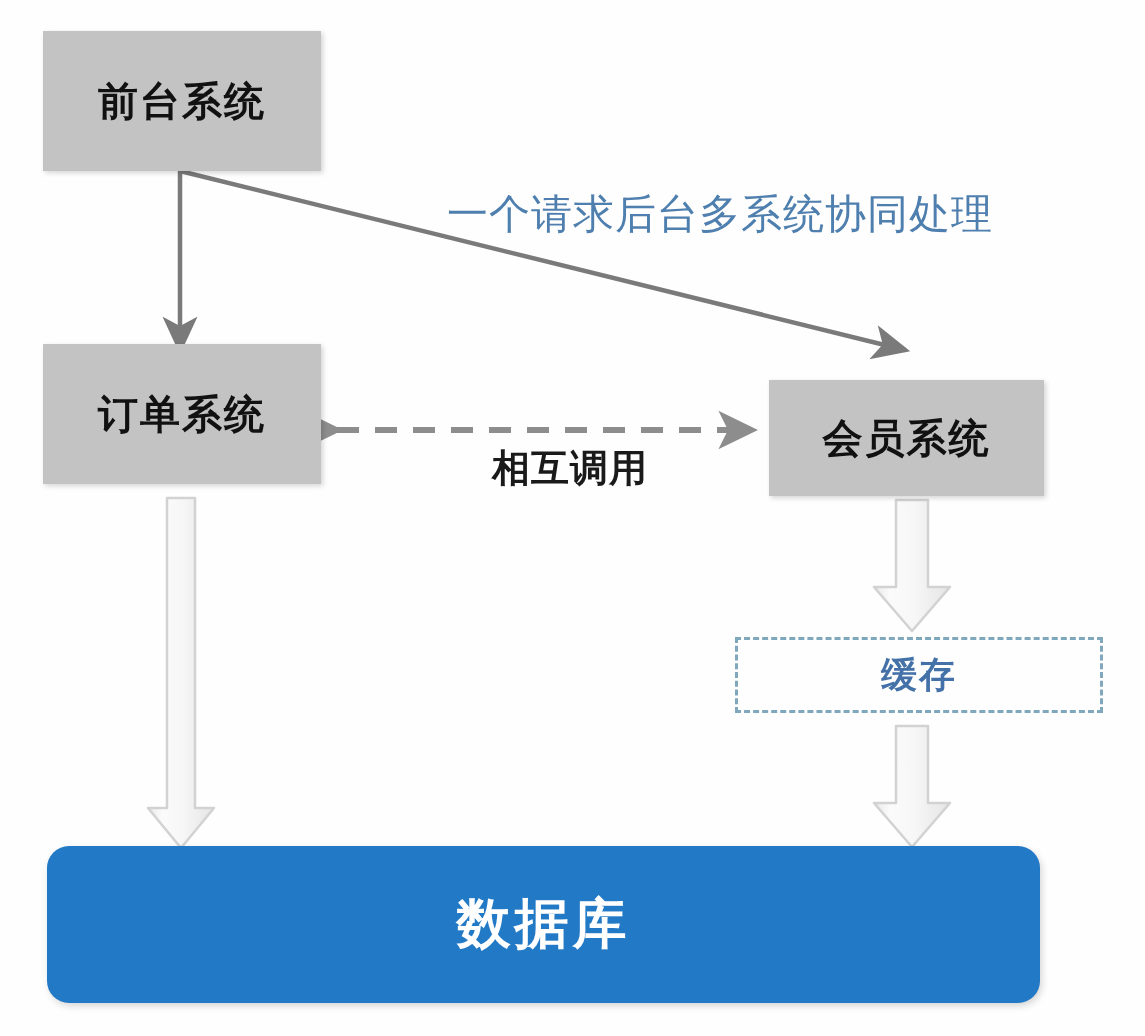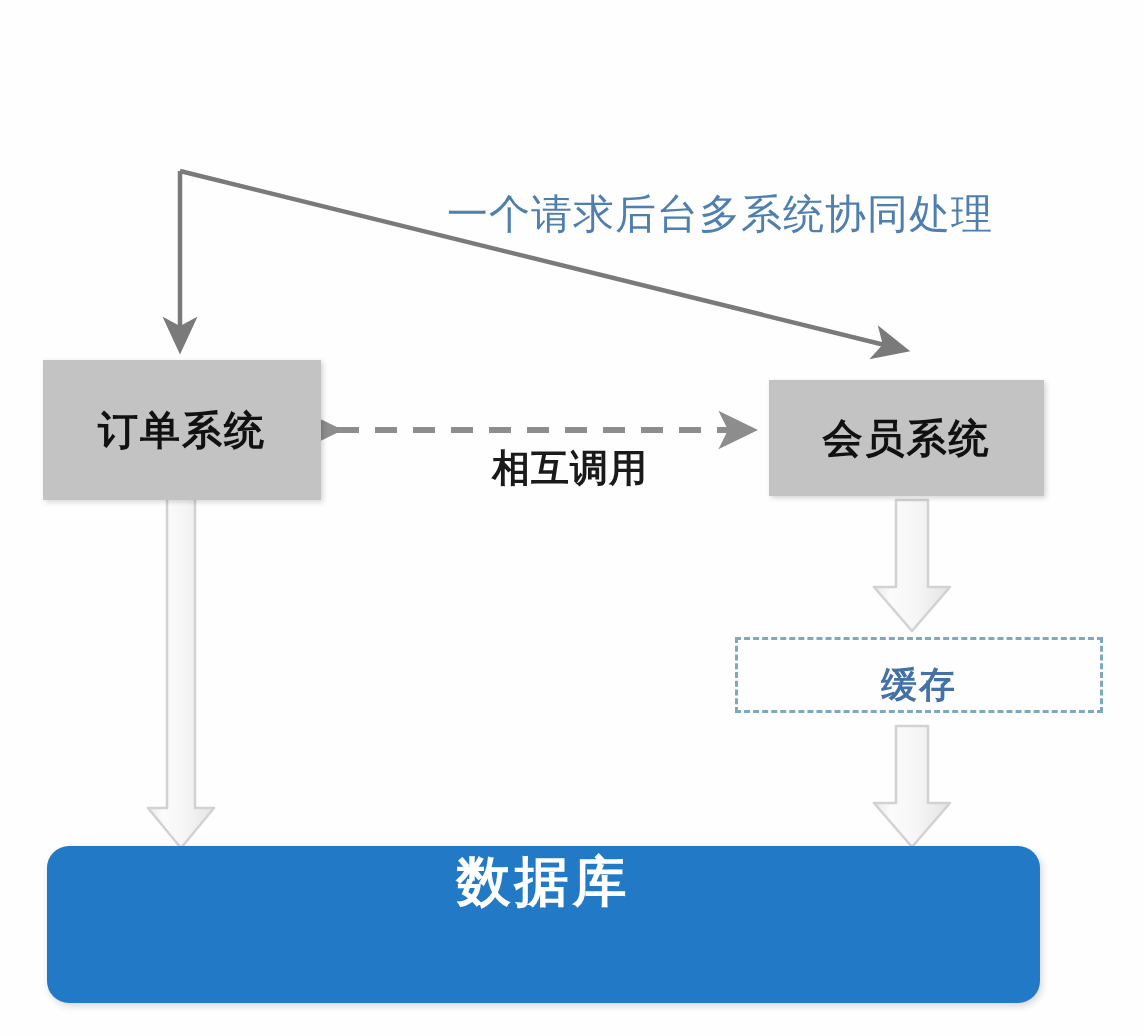--- a/index.html
+++ b/index.html
@@ -40,34 +40,34 @@
   .sys-box .sys-label {
     font-size: 40px;
     font-weight: bold;
     color: #111111;
     letter-spacing: 2px;
     line-height: 1;
     white-space: nowrap;
   }
 
   #box-frontend { left: 43px;  top: 31px;  width: 278px; height: 140px; }
-  #box-order    { left: 43px;  top: 360px; width: 278px; height: 140px; }
+  #box-order    { left: 43px;  top: 344px; width: 278px; height: 140px; }
   #box-member   { left: 769px; top: 380px; width: 275px; height: 116px; }
 
   
   #box-cache {
     position: absolute;
     left: 735px;
     top: 637px;
     width: 368px;
     height: 76px;
     border: 3px dashed #7fa8bd;
     box-sizing: border-box;
     display: flex;
-    align-items: flex-end;
+    align-items: center;
     justify-content: center;
     z-index: 4;
   }
   #box-cache .cache-label {
     font-size: 36px;
     font-weight: bold;
     color: #4472a8;
     letter-spacing: 2px;
     white-space: nowrap;
   }
@@ -76,21 +76,21 @@
   #box-database {
     position: absolute;
     left: 47px;
     top: 846px;
     width: 993px;
     height: 157px;
     background: #2279c5;
     border-radius: 22px;
     box-shadow: 2px 3px 7px rgba(0,0,0,0.16);
     display: flex;
-    align-items: flex-start;
+    align-items: center;
     justify-content: center;
     z-index: 4;
   }
   #box-database .db-label {
     font-size: 54px;
     font-weight: bold;
     color: #ffffff;
     letter-spacing: 4px;
     white-space: nowrap;
   }
@@ -162,20 +162,23 @@
 
     <g>
       <path d="M896,500 L928,500 L928,587 L950,587 L912,631 L874,587 L896,587 Z" fill="url(#blockGrad)" stroke="#d2d2d2" stroke-width="2.5" stroke-linejoin="round"></path>
     </g>
 
     <g>
       <path d="M896,726 L928,726 L928,803 L950,803 L912,847 L874,803 L896,803 Z" fill="url(#blockGrad)" stroke="#d2d2d2" stroke-width="2.5" stroke-linejoin="round"></path>
     </g>
   </svg>
 
+  <div id="box-frontend" class="sys-box">
+    <span class="sys-label">前台系统</span>
+  </div>
 
   <div id="box-order" class="sys-box">
     <span class="sys-label">订单系统</span>
   </div>
 
   <div id="box-member" class="sys-box">
     <span class="sys-label">会员系统</span>
   </div>
 
   <div id="box-cache">

